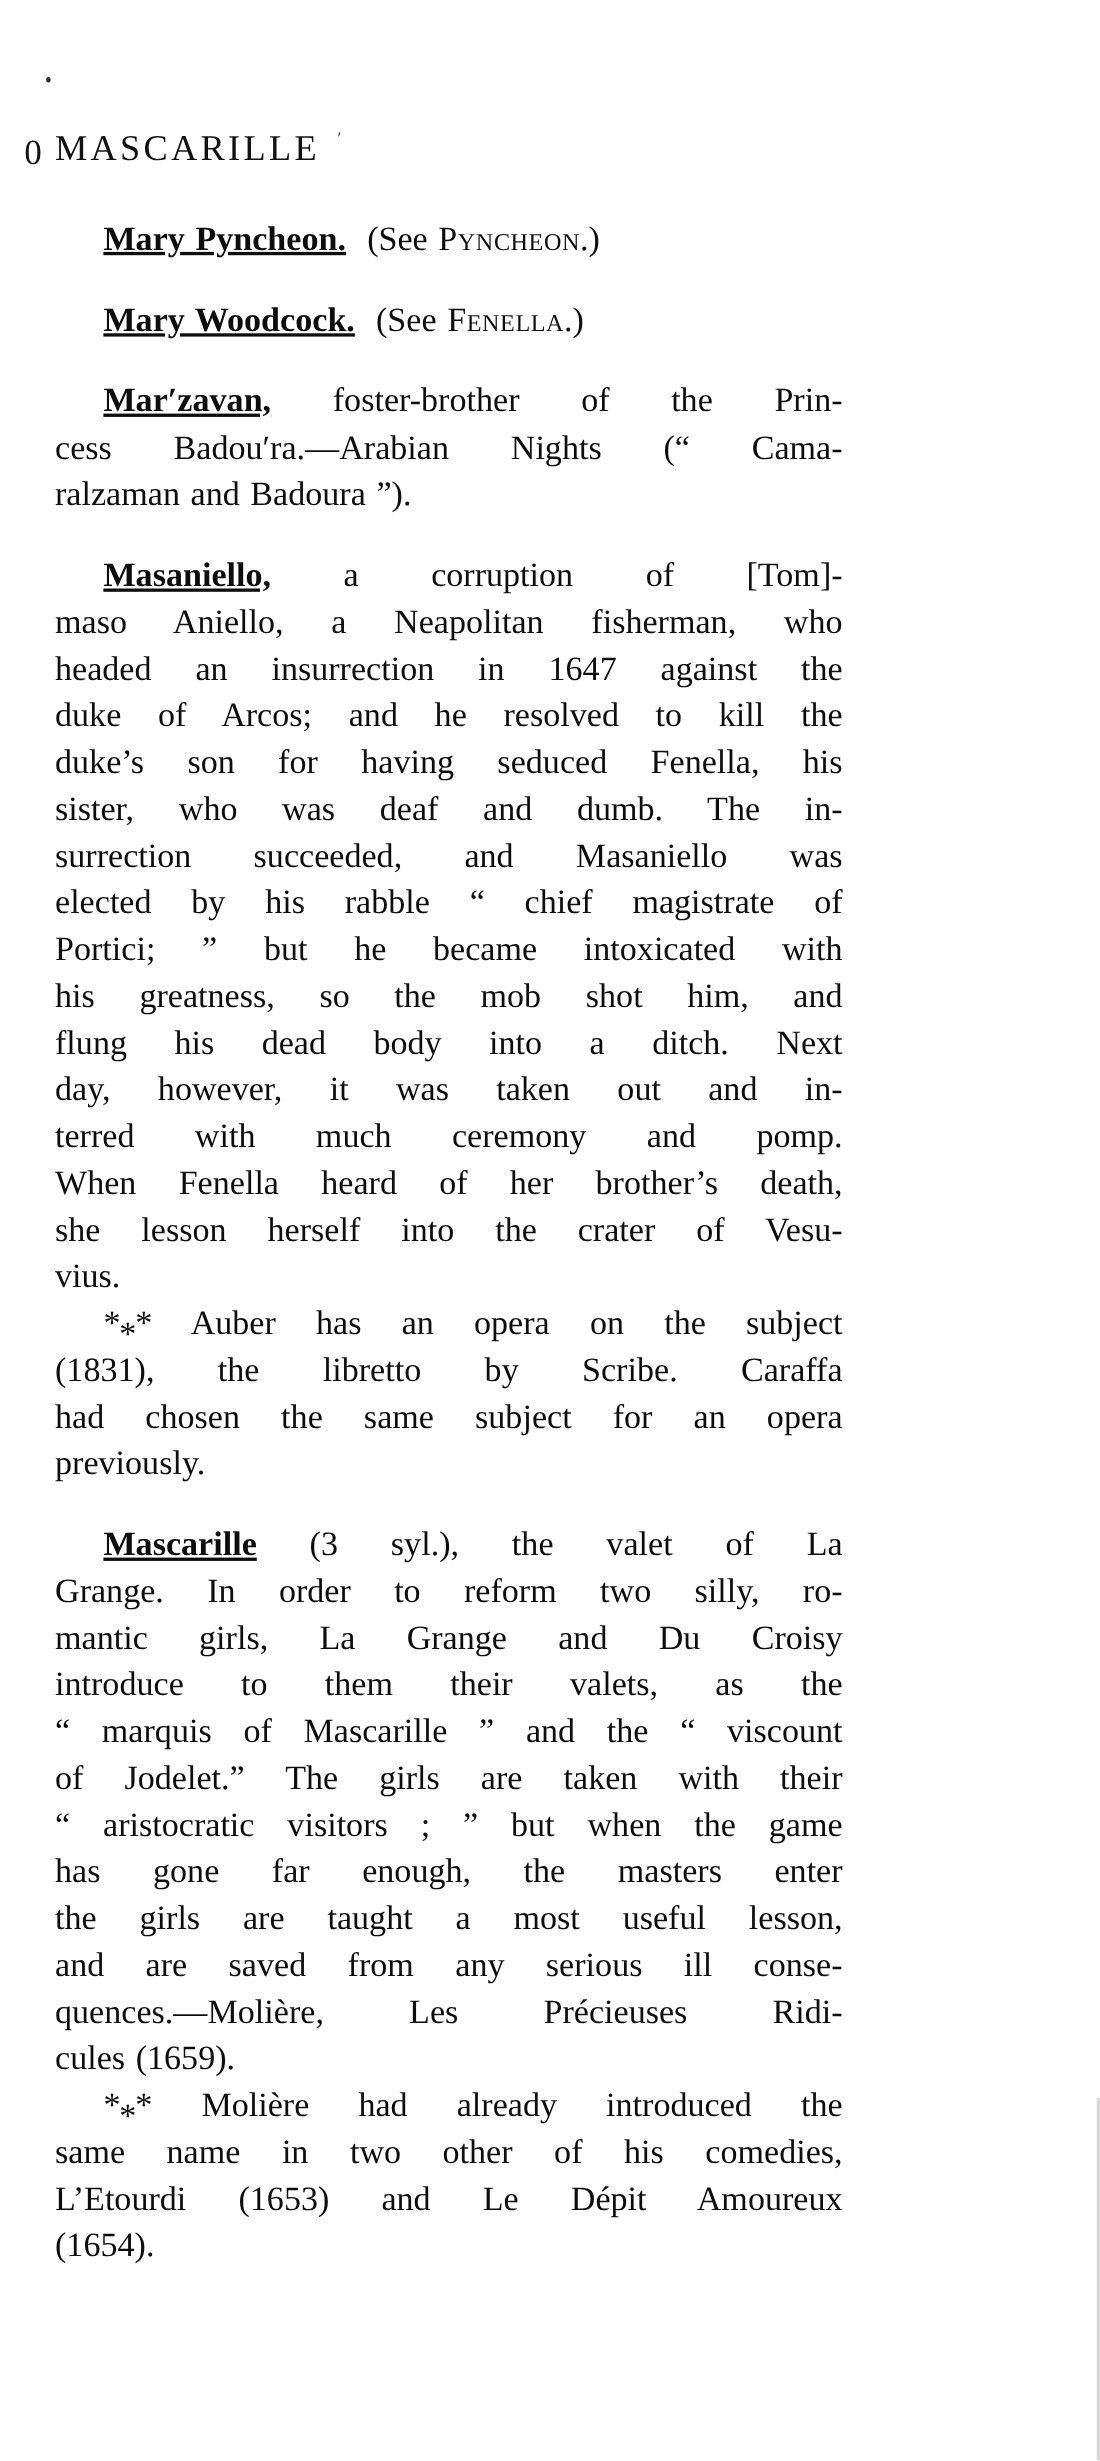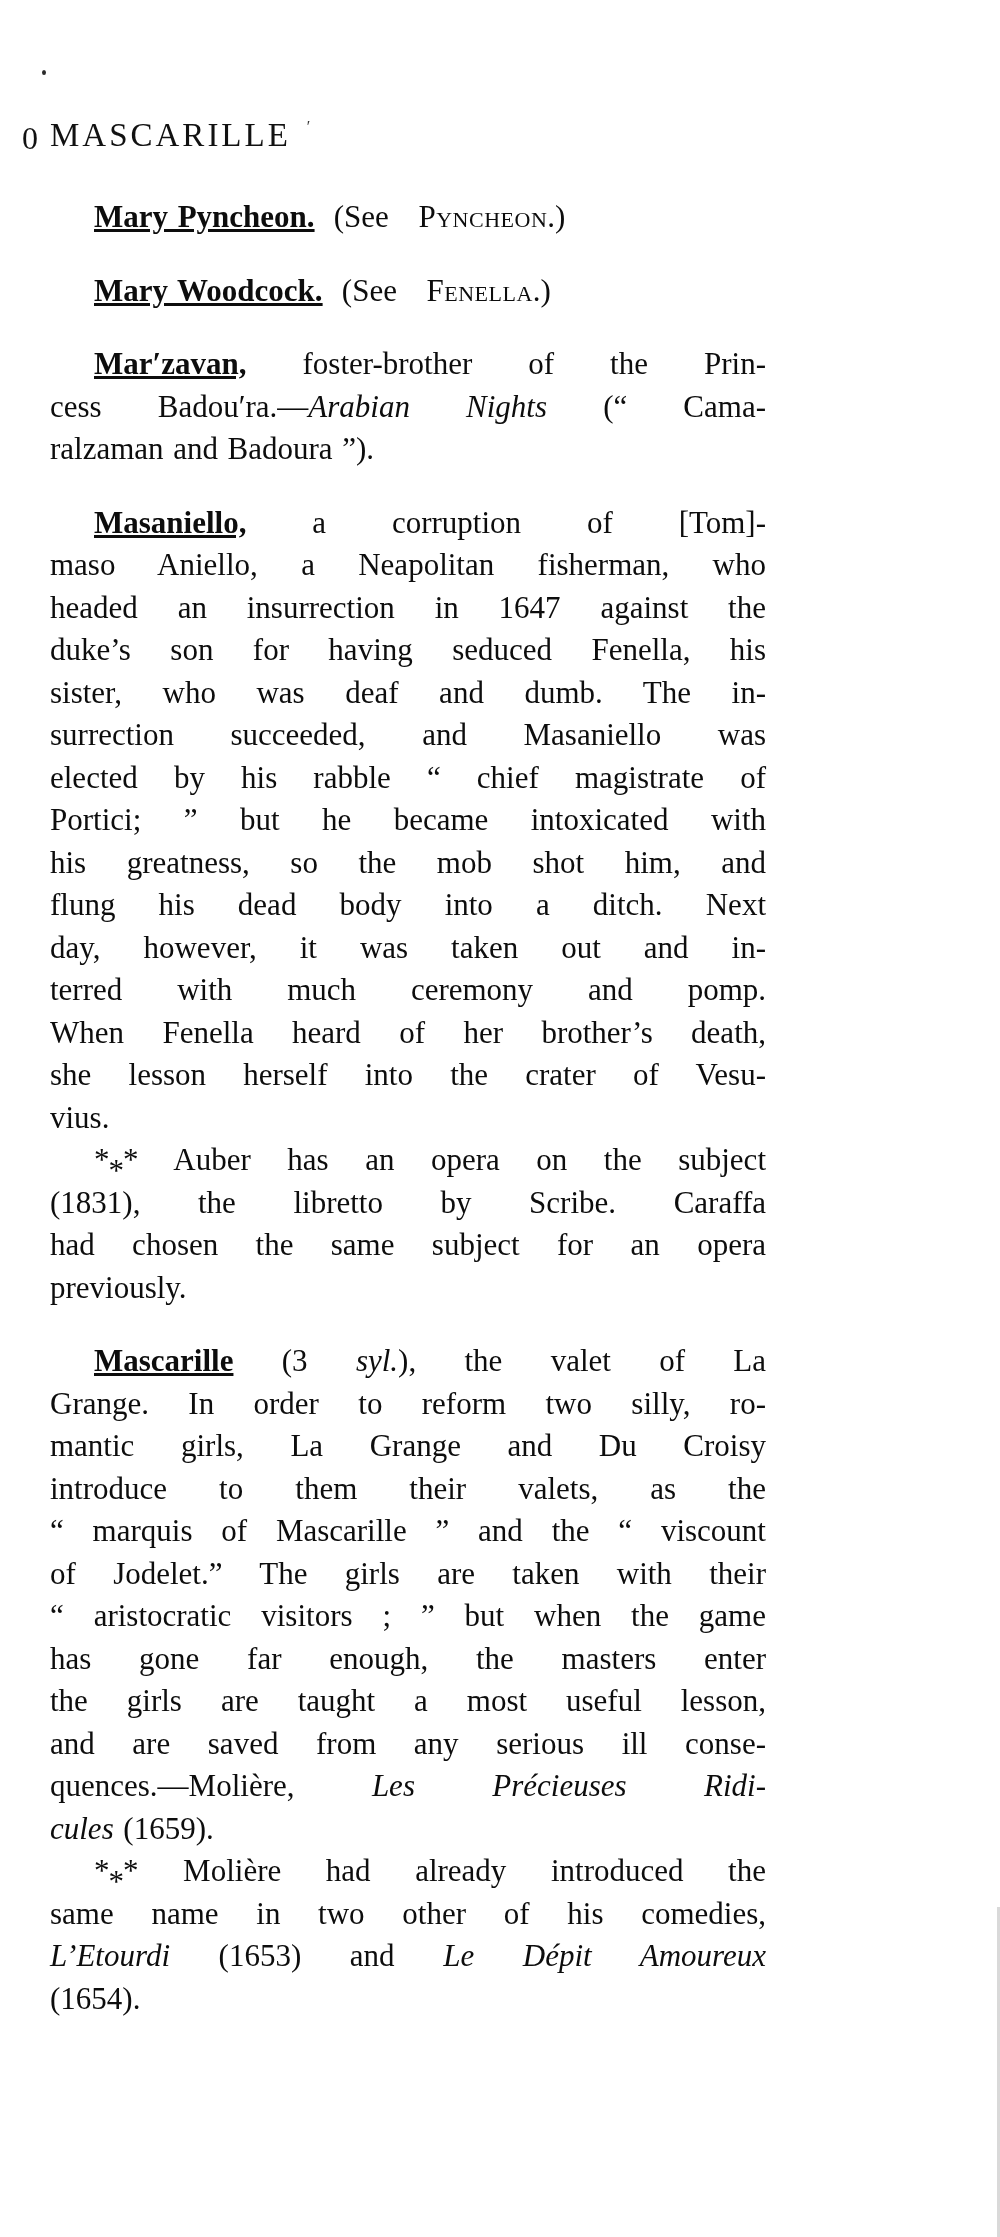--- a/index.html
+++ b/index.html
@@ -27,22 +27,22 @@
   .line{
     font-size:31px;line-height:42.5px;
     text-align:justify;text-align-last:justify;
     word-spacing:0.06em;
     white-space:normal;
   }
   .line.last{text-align-last:left;}
   .para .line:first-child{text-indent:44px;}
 
   .b{font-weight:700;text-decoration:underline;}
-  .i{font-style:italic;margin-top:34px;}
-  .sc{font-variant:small-caps;letter-spacing:0.5px;margin-left:20px;}
+  .i{margin-top:34px;}
+  .sc{font-variant:small-caps;letter-spacing:0.5px;}
   .sub{position:relative;top:0.34em;margin:0 -1px;}
 </style>
 </head>
 <body>
 
 <div class="page">
 
   <div class="artifact-dot"></div>
   <div class="artifact-edge"></div>
 
@@ -72,20 +72,21 @@
           <div class="line"><span class="n">cess Badou′ra.—</span><span class="i">Arabian Nights</span><span class="n"> (“ Cama-</span></div>
           <div class="line last"><span class="n">ralzaman and Badoura ”).</span></div>
         </div>
     </section>
 
     <section class="block">
       <div class="para">
           <div class="line"><span class="b">Masaniello,</span><span class="n"> a corruption of [Tom]-</span></div>
           <div class="line"><span class="n">maso Aniello, a Neapolitan fisherman, who</span></div>
           <div class="line"><span class="n">headed an insurrection in 1647 against the</span></div>
+          <div class="line"><span class="n">duke of Arcos; and he resolved to kill the</span></div>
           <div class="line"><span class="n">duke’s son for having seduced Fenella, his</span></div>
           <div class="line"><span class="n">sister, who was deaf and dumb. The in-</span></div>
           <div class="line"><span class="n">surrection succeeded, and Masaniello was</span></div>
           <div class="line"><span class="n">elected by his rabble “ chief magistrate of</span></div>
           <div class="line"><span class="n">Portici; ” but he became intoxicated with</span></div>
           <div class="line"><span class="n">his greatness, so the mob shot him, and</span></div>
           <div class="line"><span class="n">flung his dead body into a ditch. Next</span></div>
           <div class="line"><span class="n">day, however, it was taken out and in-</span></div>
           <div class="line"><span class="n">terred with much ceremony and pomp.</span></div>
           <div class="line"><span class="n">When Fenella heard of her brother’s death,</span></div>

